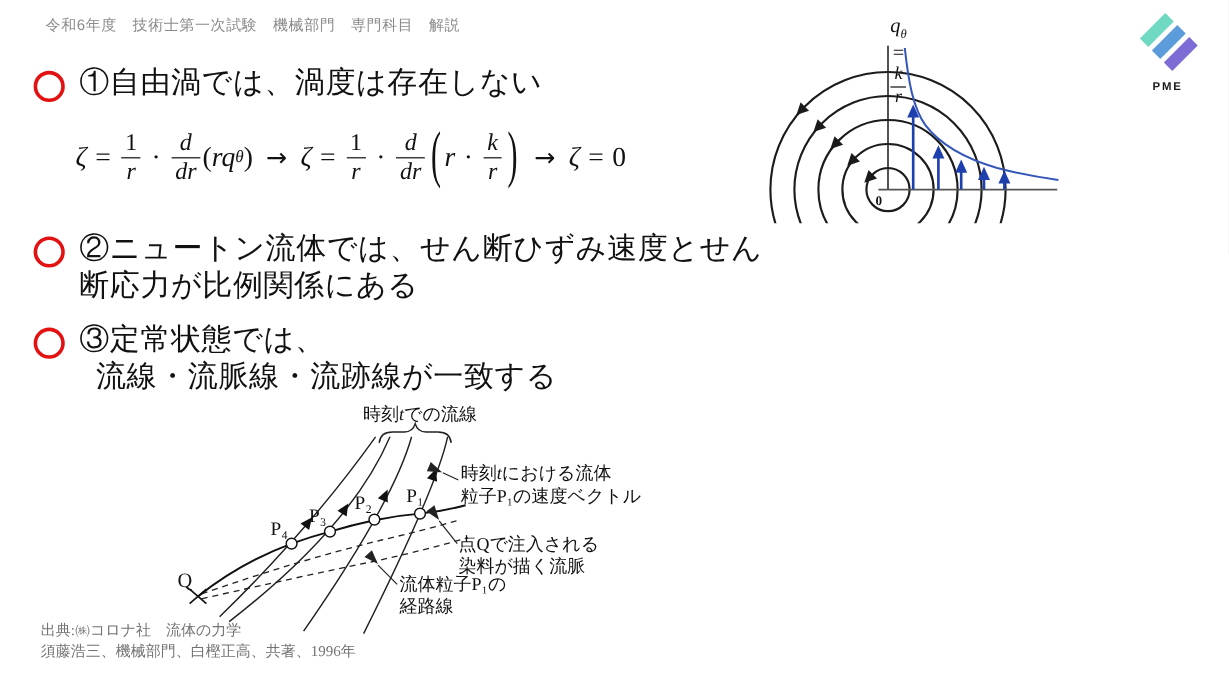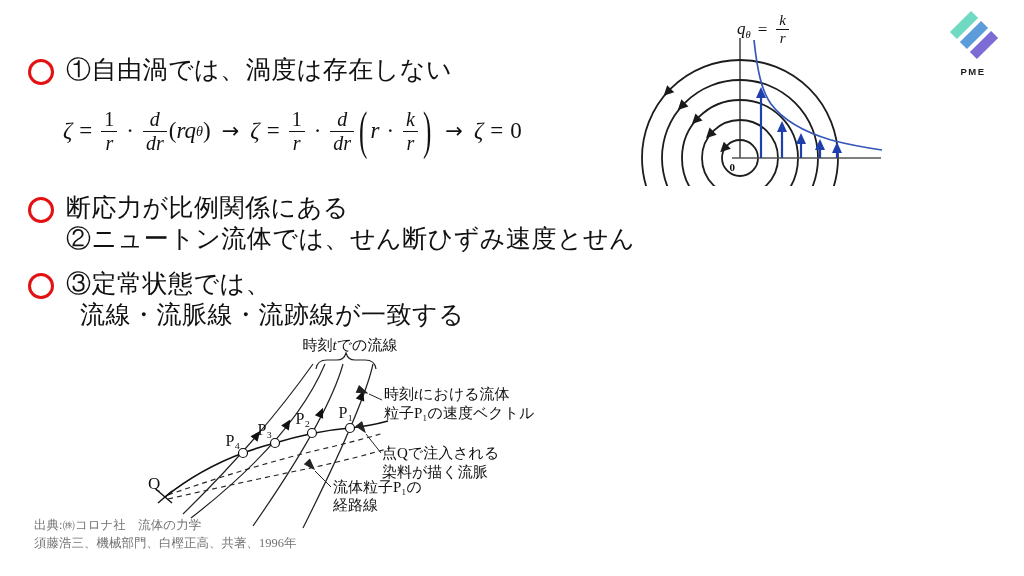--- a/index.html
+++ b/index.html
@@ -7,41 +7,42 @@
          font-family:"Liberation Serif","DejaVu Serif",serif;color:#111;}
   .header{position:absolute;left:38px;top:13px;font-size:12.5px;color:#8b8b8b;
           font-family:"Liberation Sans","DejaVu Sans",sans-serif;letter-spacing:.5px;white-space:nowrap;}
   .bullet{position:absolute;display:flex;gap:12px;align-items:flex-start;}
   .marker{width:20px;height:20px;border:3.5px solid #e31212;border-radius:50%;flex:0 0 auto;margin-top:5px;background:#fff;}
   .btext{font-size:25px;line-height:31px;white-space:nowrap;letter-spacing:.5px;}
   .indent2{margin-left:14px;text-align:center;}
   
   .formula{position:absolute;left:63px;top:96px;height:70px;display:flex;align-items:center;
            font-size:23px;font-style:italic;white-space:nowrap;}
-  .vformula{position:absolute;left:737px;top:12px;display:flex;align-items:center;font-size:17px;font-style:italic;}
+  .vformula{position:absolute;left:737px;top:12px;display:flex;align-items:center;font-size:17px;font-style:italic;flex-direction:column;}
   .vformula .frac{font-size:15px;}
   .frac{display:inline-flex;flex-direction:column;text-align:center;font-size:20px;line-height:1.15;margin:0 2px;}
   .frac .num{padding:0 3px;border-bottom:1.5px solid #111;}
   .frac .den{padding:0 3px;}
   .up{font-style:normal;}
   .op{margin:0 7px;font-style:normal;}
   .arrow{margin:0 11px;font-style:normal;font-family:"DejaVu Sans",sans-serif;font-size:21px;}
   .bigp{font-style:normal;display:inline-block;transform:scaleY(2.1);font-size:25px;margin:0 3px;font-weight:300;}
   sub{font-size:.62em;}
   .citation{position:absolute;left:34px;top:516px;font-size:12.5px;line-height:18px;color:#737373;white-space:nowrap;}
   .logo{position:absolute;left:942px;top:8px;width:62px;text-align:center;}
   .logo-label{font-family:Liberation Sans, sans-serif;font-size:9.5px;font-weight:bold;
               letter-spacing:1.5px;color:#1a1a1a;margin-top:0;}
   svg text{font-family:"Liberation Serif","DejaVu Serif",serif;fill:#111;}
 </style>
 </head>
 <body>
 
 <div class="slide">
 
+  <div class="header">令和6年度　技術士第一次試験　機械部門　専門科目　解説</div>
 
   <div class="logo">
     <svg width="56" height="54" viewBox="0 0 56 54">
       <polygon points="4.9,24.1 26.1,2.9 33.1,9.9 11.9,31.1" fill="#6fd9c1"></polygon>
       <polygon points="14.9,34.1 36.1,12.9 43.1,19.9 21.9,41.1" fill="#5d9cdb"></polygon>
       <polygon points="24.9,44.1 46.1,22.9 53.1,29.9 31.9,51.1" fill="#7d6bd6"></polygon>
     </svg>
     <div class="logo-label">PME</div>
   </div>
 
@@ -130,22 +131,22 @@
     <span class="bigp">)</span>
     <span class="arrow">→</span>
     <span>ζ</span>
     <span class="op">=</span>
     <span class="up">0</span>
   </div>
 
   <div class="bullet" style="left:28px;top:192px;">
     <span class="marker"></span>
     <span class="btext">
+      <span style="display:block">②ニュートン流体では、せん断ひずみ速度とせん</span>
       <span style="display:block">断応力が比例関係にある</span>
-      <span style="display:block">②ニュートン流体では、せん断ひずみ速度とせん</span>
     </span>
   </div>
 
   <div class="bullet" style="left:28px;top:268px;">
     <span class="marker"></span>
     <span class="btext">
       <span style="display:block">③定常状態では、</span>
       <span style="display:block" class="indent2">流線・流脈線・流跡線が一致する</span>
     </span>
   </div>

